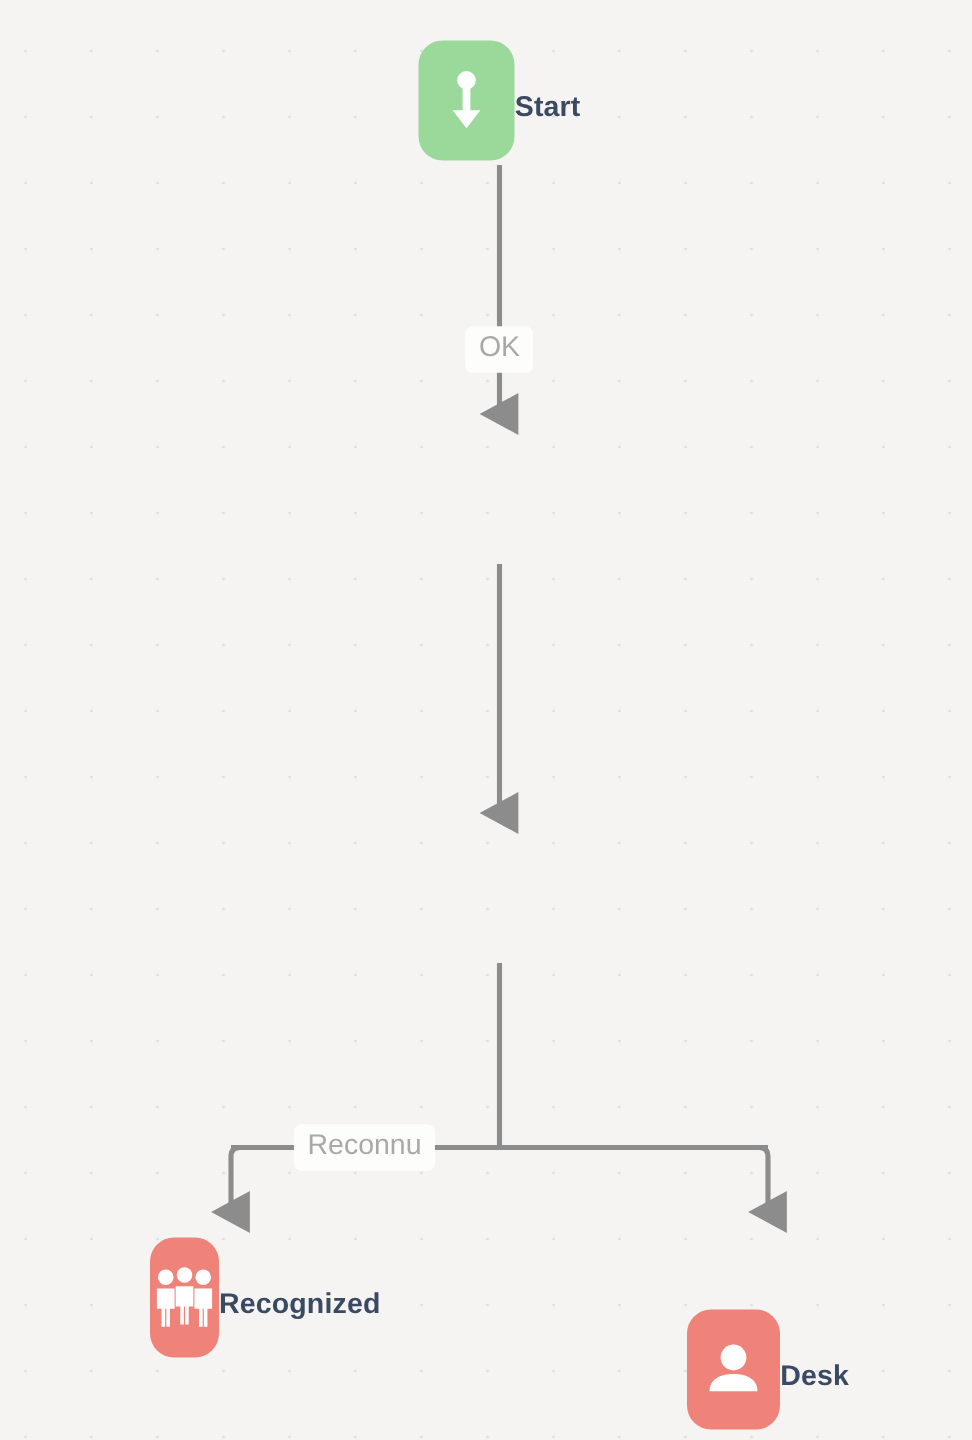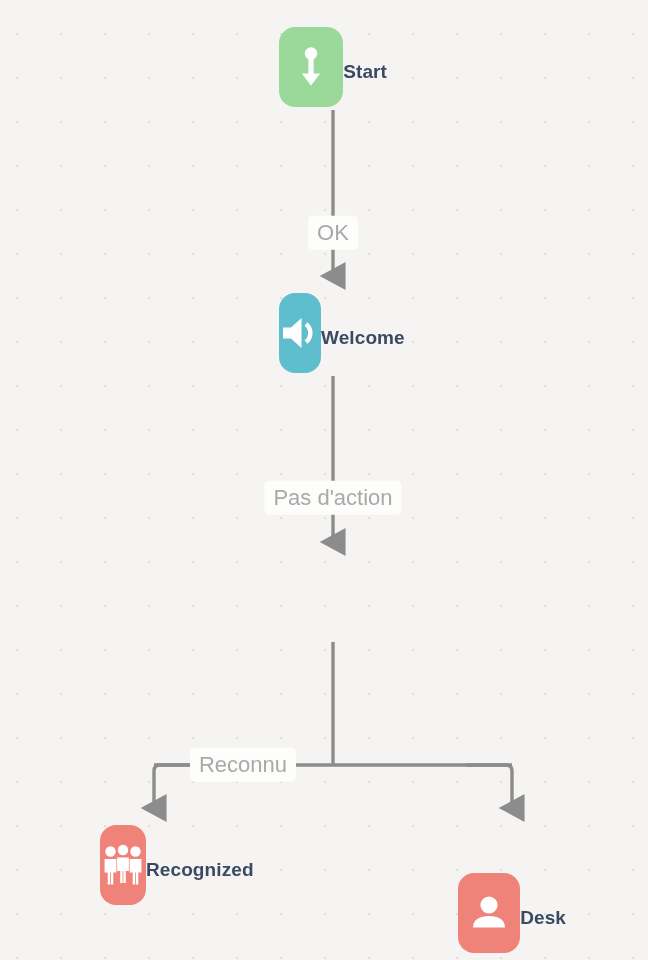--- a/index.html
+++ b/index.html
@@ -72,21 +72,21 @@
     letter-spacing: 1px;
     margin-top: -1px;
   }
 
   
   .edge-label {
     position: absolute;
     background: #fdfdfc;
     border-radius: 5px;
     color: #a9a9a9;
-    font-size: 22px;
+    font-size: 19px;
     padding: 4px 9px 5px 9px;
     white-space: nowrap;
     transform: translate(-50%, -50%);
     line-height: 1.15;
   }
 </style>
 </head>
 <body>
 
 <div id="canvas">
@@ -115,49 +115,37 @@
       <path d="M 200 765 L 160 765 Q 154 765 154 771 L 154 808" stroke="#8c8c8c" stroke-width="3.4" fill="none" marker-end="url(#arrowhead)"></path>
     </g>
 
     <g>
       <path d="M 466 765 L 506 765 Q 512 765 512 771 L 512 808" stroke="#8c8c8c" stroke-width="3.4" fill="none" marker-end="url(#arrowhead)"></path>
     </g>
   </svg>
 
   <div class="edge-label" style="left:333px; top:233px;">OK</div>
 
-  <div class="edge-label" style="left:333px; top:498px;">Pas d'action</div>
 
   <div class="edge-label" style="left:243px; top:765px;">Reconnu</div>
 
 
   <div class="node" style="left:279px; top:27px;">
     <div class="node-box" style="background:#9bd99b;">
       <span>
         <svg class="icon-svg" width="34" height="44" viewBox="0 0 34 44">
           <circle cx="17" cy="8.5" r="6.2" fill="#ffffff"></circle>
           <rect x="14.4" y="8" width="5.2" height="22" fill="#ffffff"></rect>
           <path d="M 7.8 28.5 L 26.2 28.5 L 17 40.5 Z" fill="#ffffff"></path>
         </svg>
       </span>
     </div>
     <div class="node-label">Start</div>
   </div>
 
-  <div class="node" style="left:279px; top:293px;">
-    <div class="node-box" style="background:#5fbecd;">
-      <span>
-        <svg class="icon-svg" width="42" height="40" viewBox="0 0 42 40">
-          <path d="M 4 14.5 L 12 14.5 L 22.5 5 L 22.5 35 L 12 25.5 L 4 25.5 Z" fill="#ffffff"></path>
-          <path d="M 27 11 A 11.5 11.5 0 0 1 27 29" stroke="#ffffff" stroke-width="4.4" fill="none" stroke-linecap="butt"></path>
-        </svg>
-      </span>
-    </div>
-    <div class="node-label">Welcome</div>
-  </div>
 
 
   <div class="node" style="left:100px; top:825px;">
     <div class="node-box" style="background:#ef8279;">
       <span>
         <svg class="icon-svg" width="46" height="42" viewBox="0 0 46 42">
 
           <circle cx="10.5" cy="7.5" r="5.2" fill="#ffffff"></circle>
           <path d="M 4.6 15 h 11.8 v 13.5 h -3.1 v 12 h -2.4 v -12 h -0.8 v 12 h -2.4 v -12 h -3.1 Z" fill="#ffffff"></path>
 

